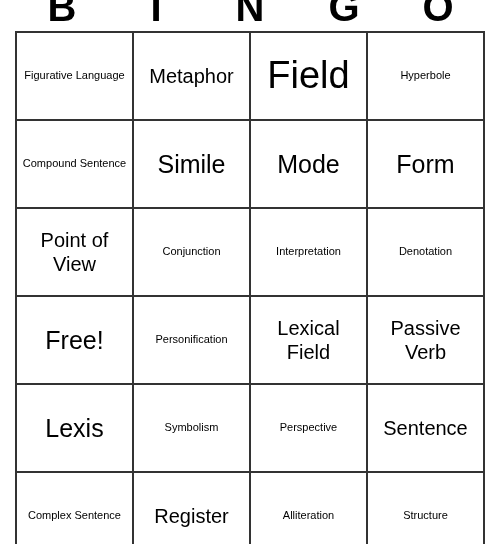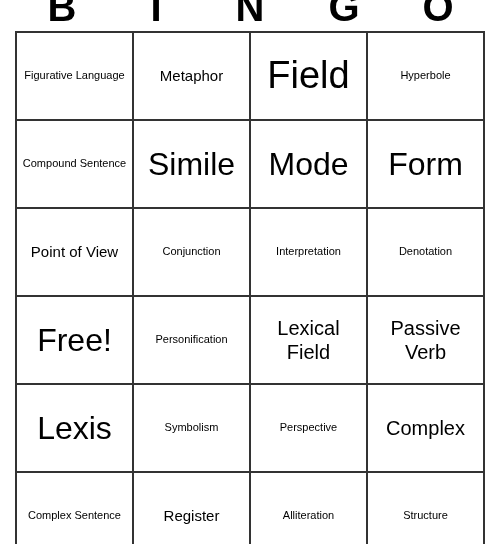--- a/index.html
+++ b/index.html
@@ -41,23 +41,23 @@
       align-items: center;
       justify-content: center;
       text-align: center;
       padding: 6px 4px;
     }
     .bingo-cell span {
       display: block;
       line-height: 1.2;
     }
     .size-small { font-size: 11px; }
-    .size-medium { font-size: 15px; }
+    .size-medium { font-size: 20px; }
     .size-large { font-size: 20px; }
-    .size-xlarge { font-size: 32px; }
+    .size-xlarge { font-size: 25px; }
     .size-xxlarge { font-size: 38px; }
   </style>
 </head>
 <body>
 
 <div class="bingo-card">
   <div class="bingo-header">
   <div class="bingo-header-cell">B</div>
       <div class="bingo-header-cell">I</div>
       <div class="bingo-header-cell">N</div>
@@ -116,21 +116,21 @@
       <div class="bingo-cell">
         <span class="size-xlarge">Lexis</span>
       </div>
       <div class="bingo-cell">
         <span class="size-small">Symbolism</span>
       </div>
       <div class="bingo-cell">
         <span class="size-small">Perspective</span>
       </div>
       <div class="bingo-cell">
-        <span class="size-large">Complex</span>
+        <span class="size-large">Sentence</span>
       </div>
       <div class="bingo-cell">
         <span class="size-small">Complex Sentence</span>
       </div>
       <div class="bingo-cell">
         <span class="size-medium">Register</span>
       </div>
       <div class="bingo-cell">
         <span class="size-small">Alliteration</span>
       </div>

